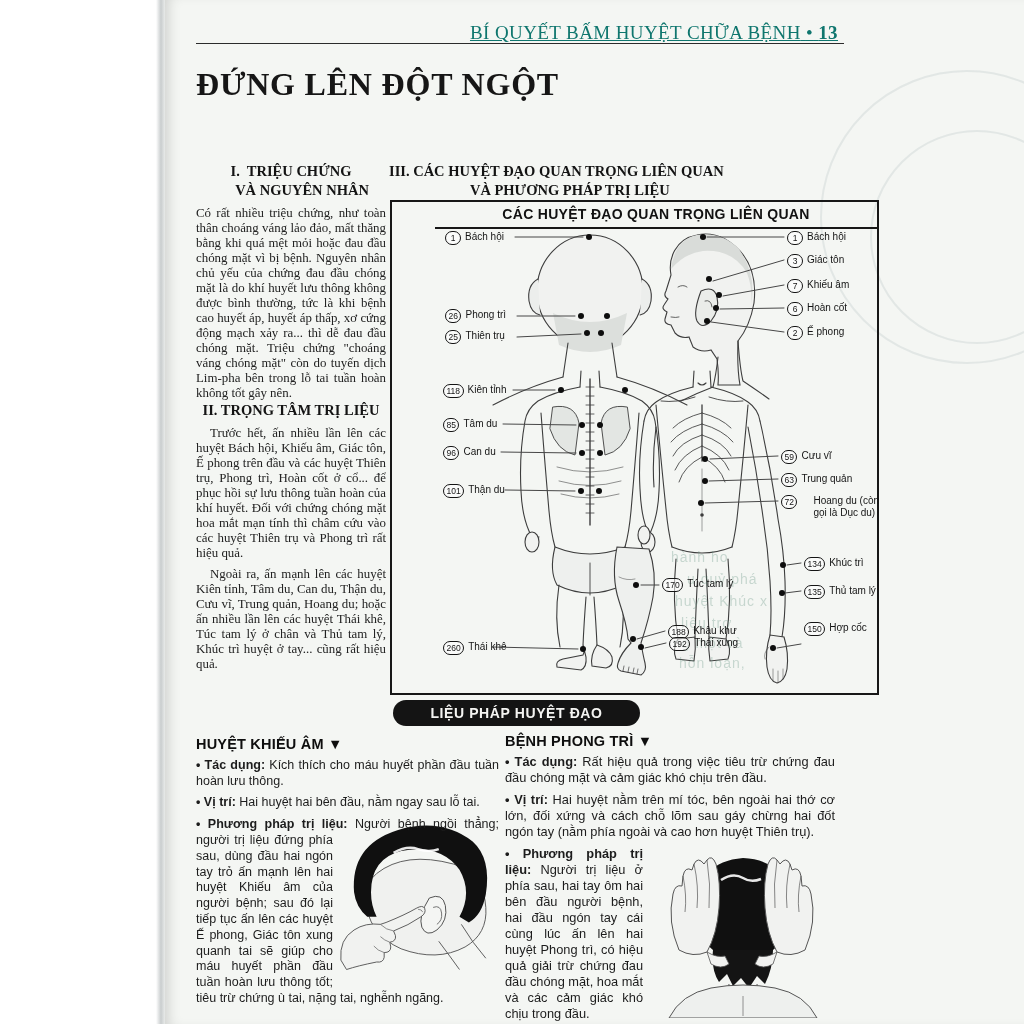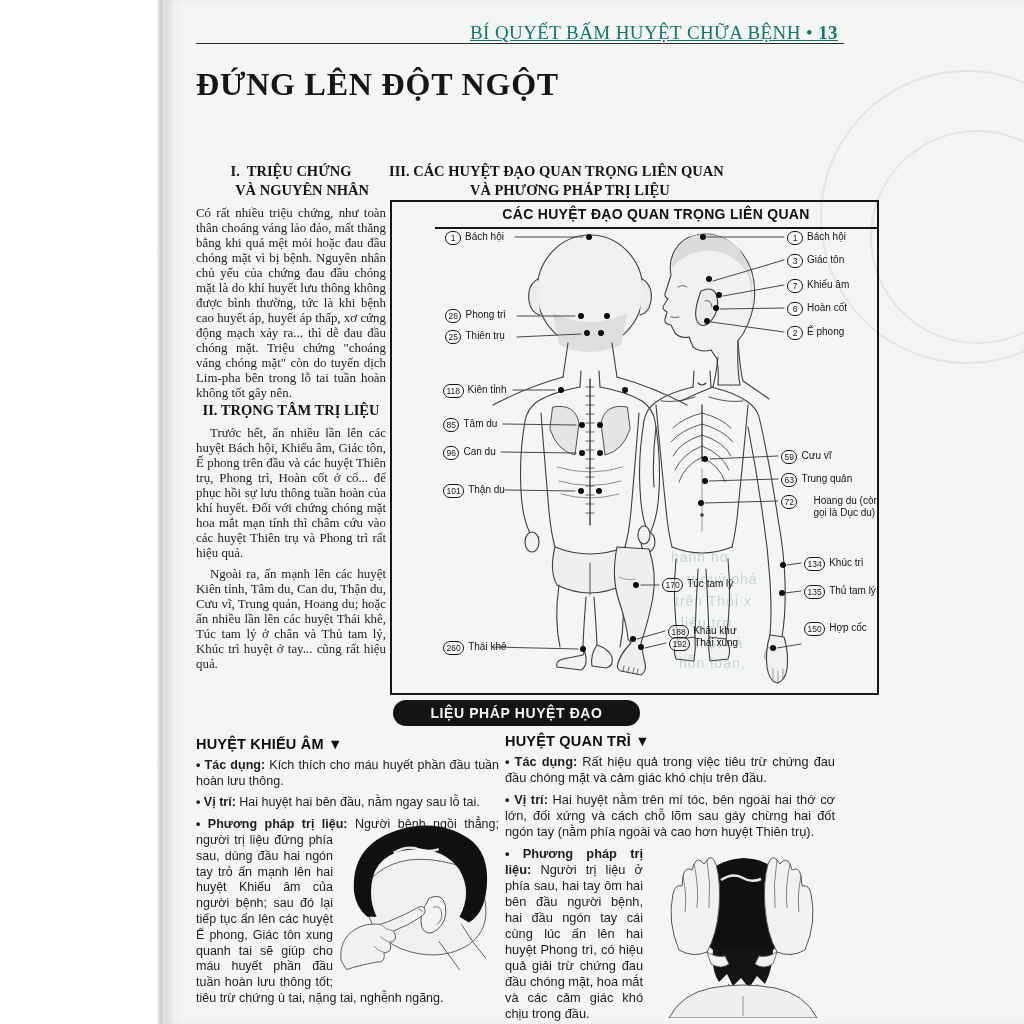--- a/index.html
+++ b/index.html
@@ -93,21 +93,21 @@
   <div>III. CÁC HUYỆT ĐẠO QUAN TRỌNG LIÊN QUAN</div>
   <div class="ind2">VÀ PHƯƠNG PHÁP TRỊ LIỆU</div>
 </div>
 
 <div class="abs diagram-box">
   <div class="diagram-title">CÁC HUYỆT ĐẠO QUAN TRỌNG LIÊN QUAN</div>
   <div class="diagram-body">
 
     <div class="bleed" style="left:236px;top:320px">hành ho</div>
     <div class="bleed" style="left:252px;top:342px">u quỷ phá</div>
-    <div class="bleed" style="left:240px;top:364px">trên Thói x</div>
+    <div class="bleed" style="left:240px;top:364px">huyệt Khúc x</div>
     <div class="bleed" style="left:246px;top:386px">liệu trợ</div>
     <div class="bleed" style="left:238px;top:406px">ng một và</div>
     <div class="bleed" style="left:244px;top:426px">hỗn loạn,</div>
 
     <svg width="438" height="460" viewBox="0 0 438 460">
       <g stroke="#3d3d3d" stroke-width="1.1" fill="none" stroke-linecap="round">
 
         <g>
           <ellipse cx="155" cy="62" rx="53" ry="56" fill="#f1f2f0"></ellipse>
           <path d="M118,84 Q155,102 192,84 L186,116 Q155,130 124,116 Z" fill="#dcdfdc" stroke="none"></path>
@@ -321,21 +321,21 @@
           <path d="M2,150 Q0,128 16,118 Q28,110 44,112 L50,110 Q70,102 82,95 Q89,91 91,95 Q93,100 87,104 Q74,113 58,119 L60,124 Q61,130 54,131 L55,136 Q55,142 48,142 L48,147 Q47,153 40,152 Q20,156 8,160 Z" fill="#f1f2f0" stroke="#555" stroke-width="1"></path>
           <path d="M44,112 q6,6 14,7 M54,131 q-6,-2 -10,-6 M48,142 q-7,-2 -11,-7 M84,96 q4,0 5,3" stroke="#555" stroke-width="0.7" fill="none"></path>
         </g>
       </svg>
     </span>
     <span class="blabel">• Phương pháp trị liệu:</span> <span>Người bệnh ngồi thẳng; người trị liệu đứng phía sau, dùng đầu hai ngón tay trỏ ấn mạnh lên hai huyệt Khiếu âm của người bệnh; sau đó lại tiếp tục ấn lên các huyệt Ế phong, Giác tôn xung quanh tai sẽ giúp cho máu huyết phần đầu tuần hoàn lưu thông tốt; tiêu trừ chứng ù tai, nặng tai, nghễnh ngãng.</span>
   </p>
 </div>
 
 <div class="abs therapy t-right">
-  <h4>HUYỆT QUAN TRÌ ▼</h4>
+  <h4>BỆNH PHONG TRÌ ▼</h4>
   <p><span class="blabel">• Tác dụng:</span> <span>Rất hiệu quả trong việc tiêu trừ chứng đau đầu chóng mặt và cảm giác khó chịu trên đầu.</span></p>
   <p><span class="blabel">• Vị trí:</span> <span>Hai huyệt nằm trên mí tóc, bên ngoài hai thớ cơ lớn, đối xứng và cách chỗ lõm sau gáy chừng hai đốt ngón tay (nằm phía ngoài và cao hơn huyệt Thiên trụ).</span></p>
   <p>
     <span class="imgfloat if-right">
       <svg width="186" height="172" viewBox="0 0 186 172">
         <g>
           <path d="M48,66 Q46,16 94,12 Q142,14 140,66 Q139,92 124,104 Q116,112 94,112 Q72,112 64,104 Q49,92 48,66 Z" fill="#101010"></path>
           <path d="M64,104 Q62,124 70,136 L78,128 L84,140 L92,132 L100,142 L108,130 L116,138 Q124,122 124,104 Z" fill="#141414"></path>
           <path d="M72,34 q12,-8 22,-2 q8,5 18,1" stroke="#fff" stroke-width="2.5" fill="none" opacity="0.9"></path>
           <path d="M80,138 L78,156 M108,138 L110,156" stroke="#555" fill="none"></path>

